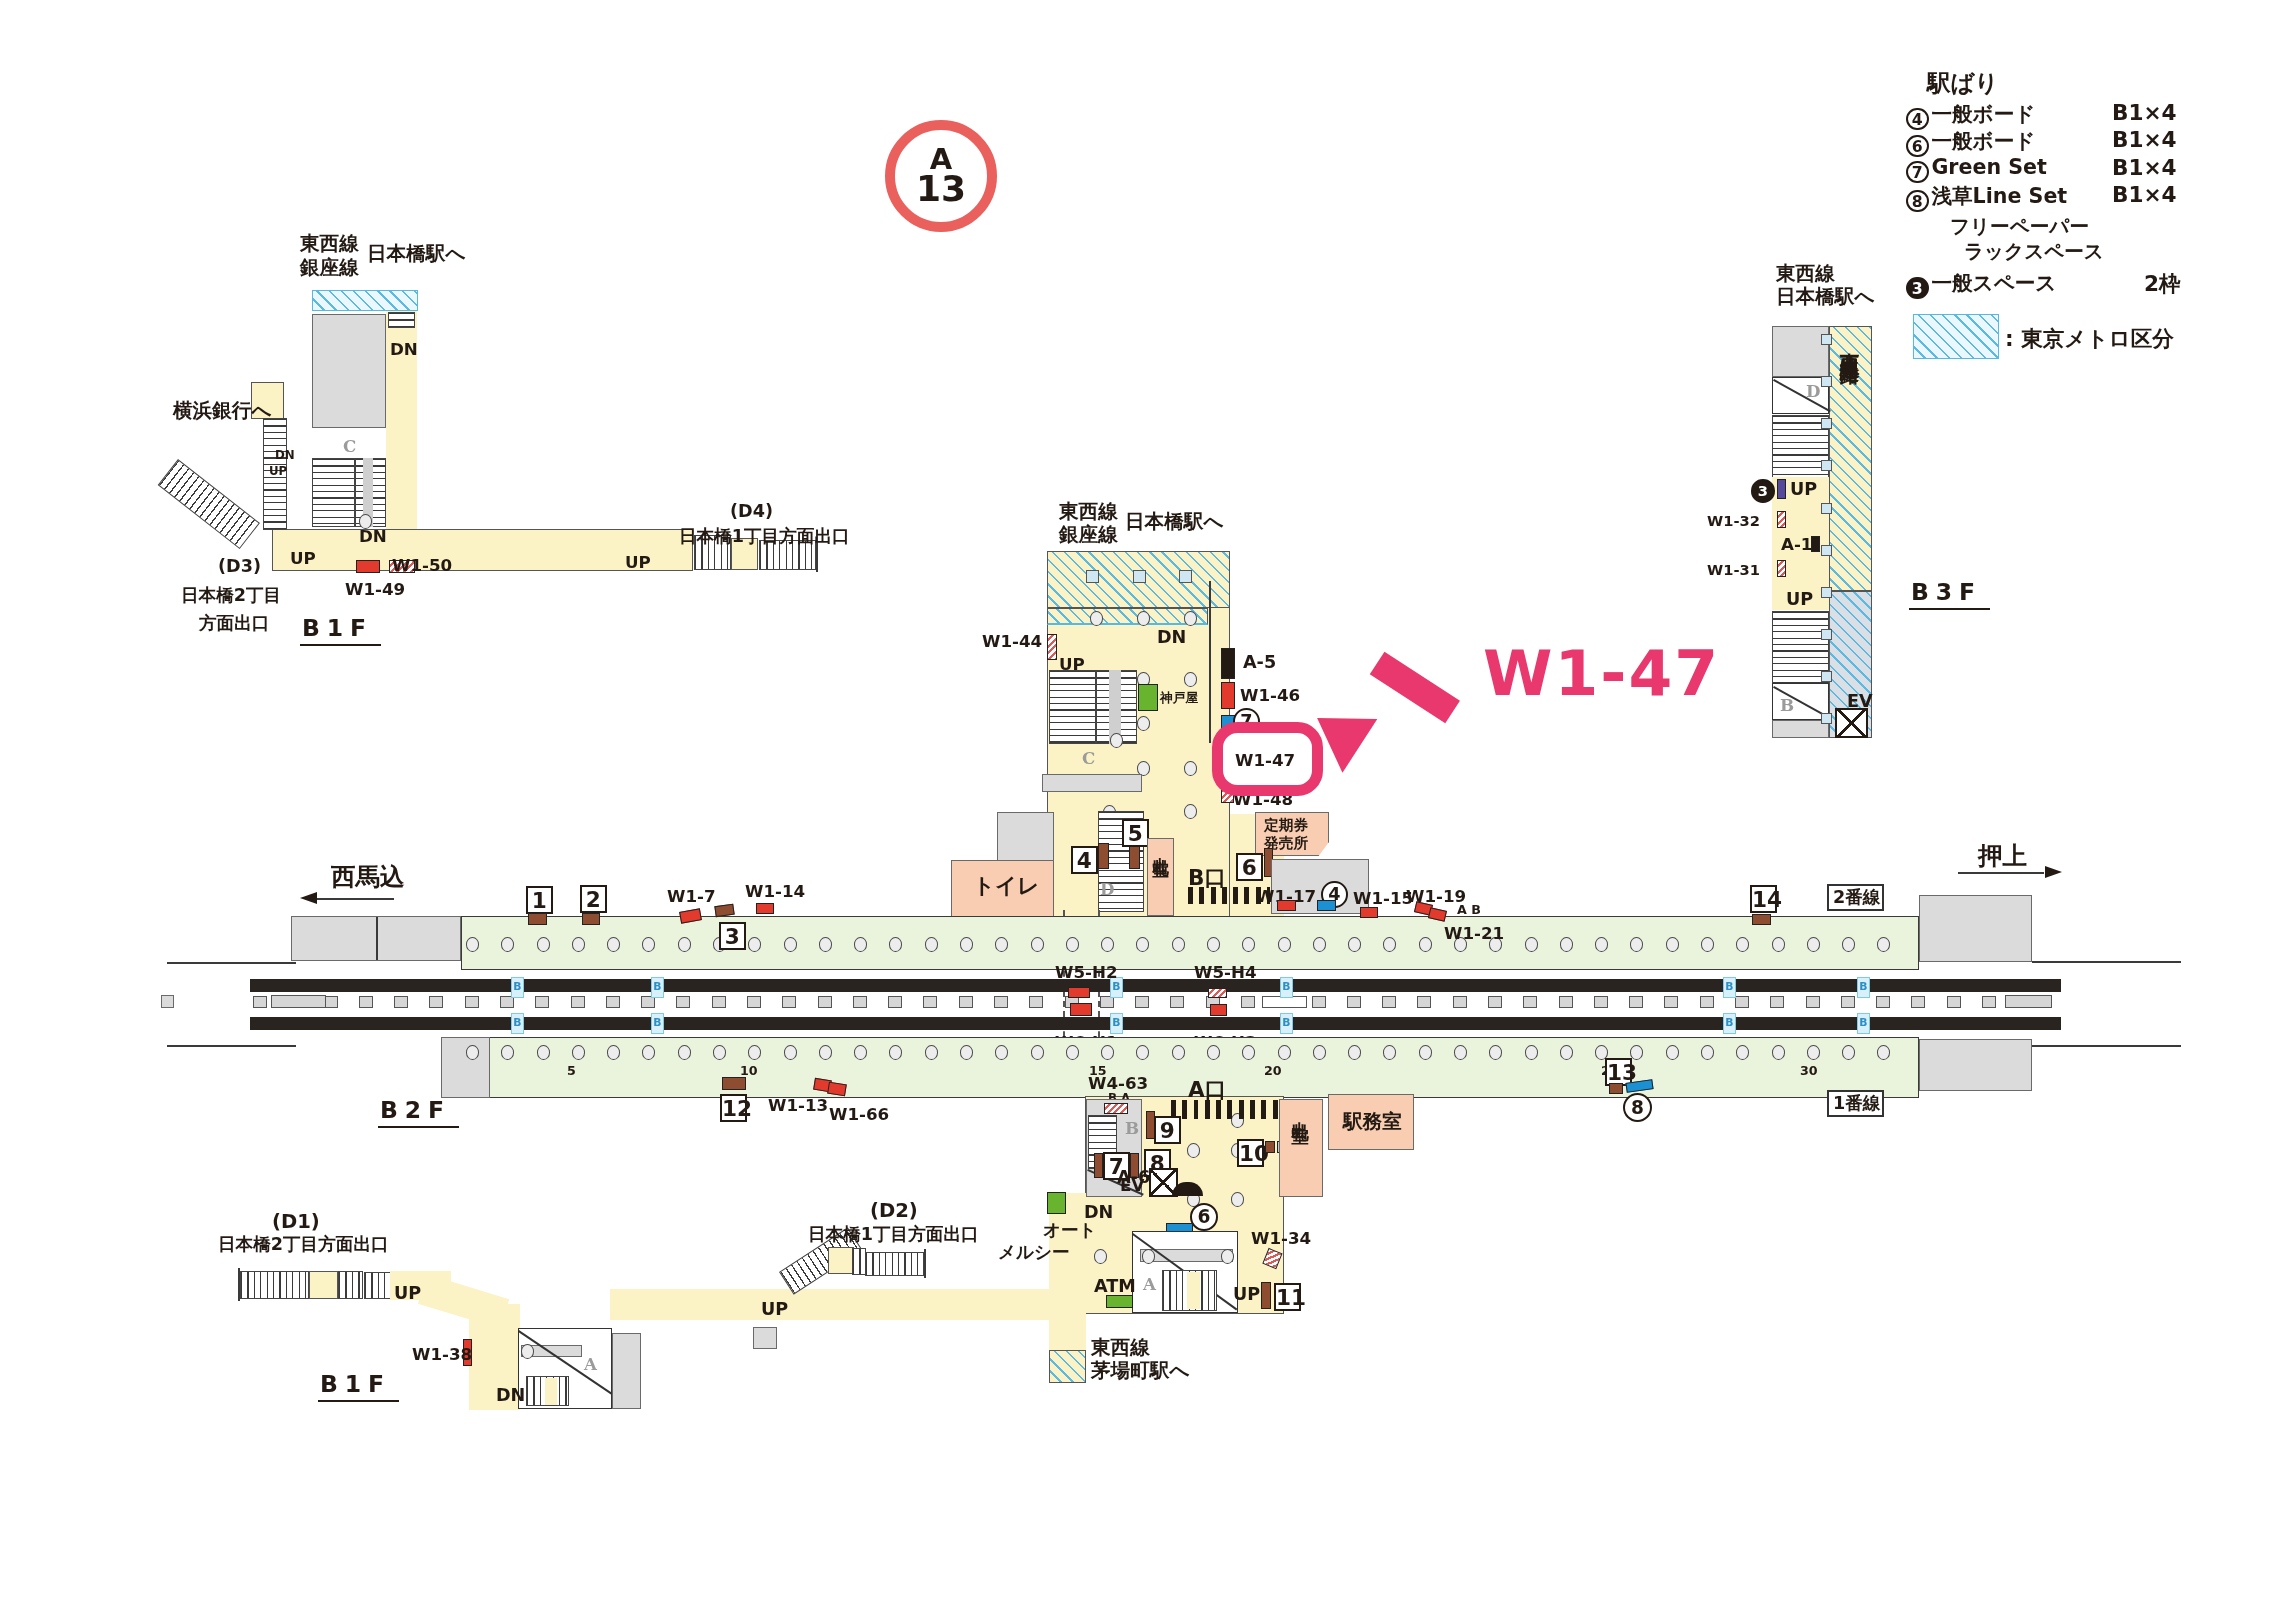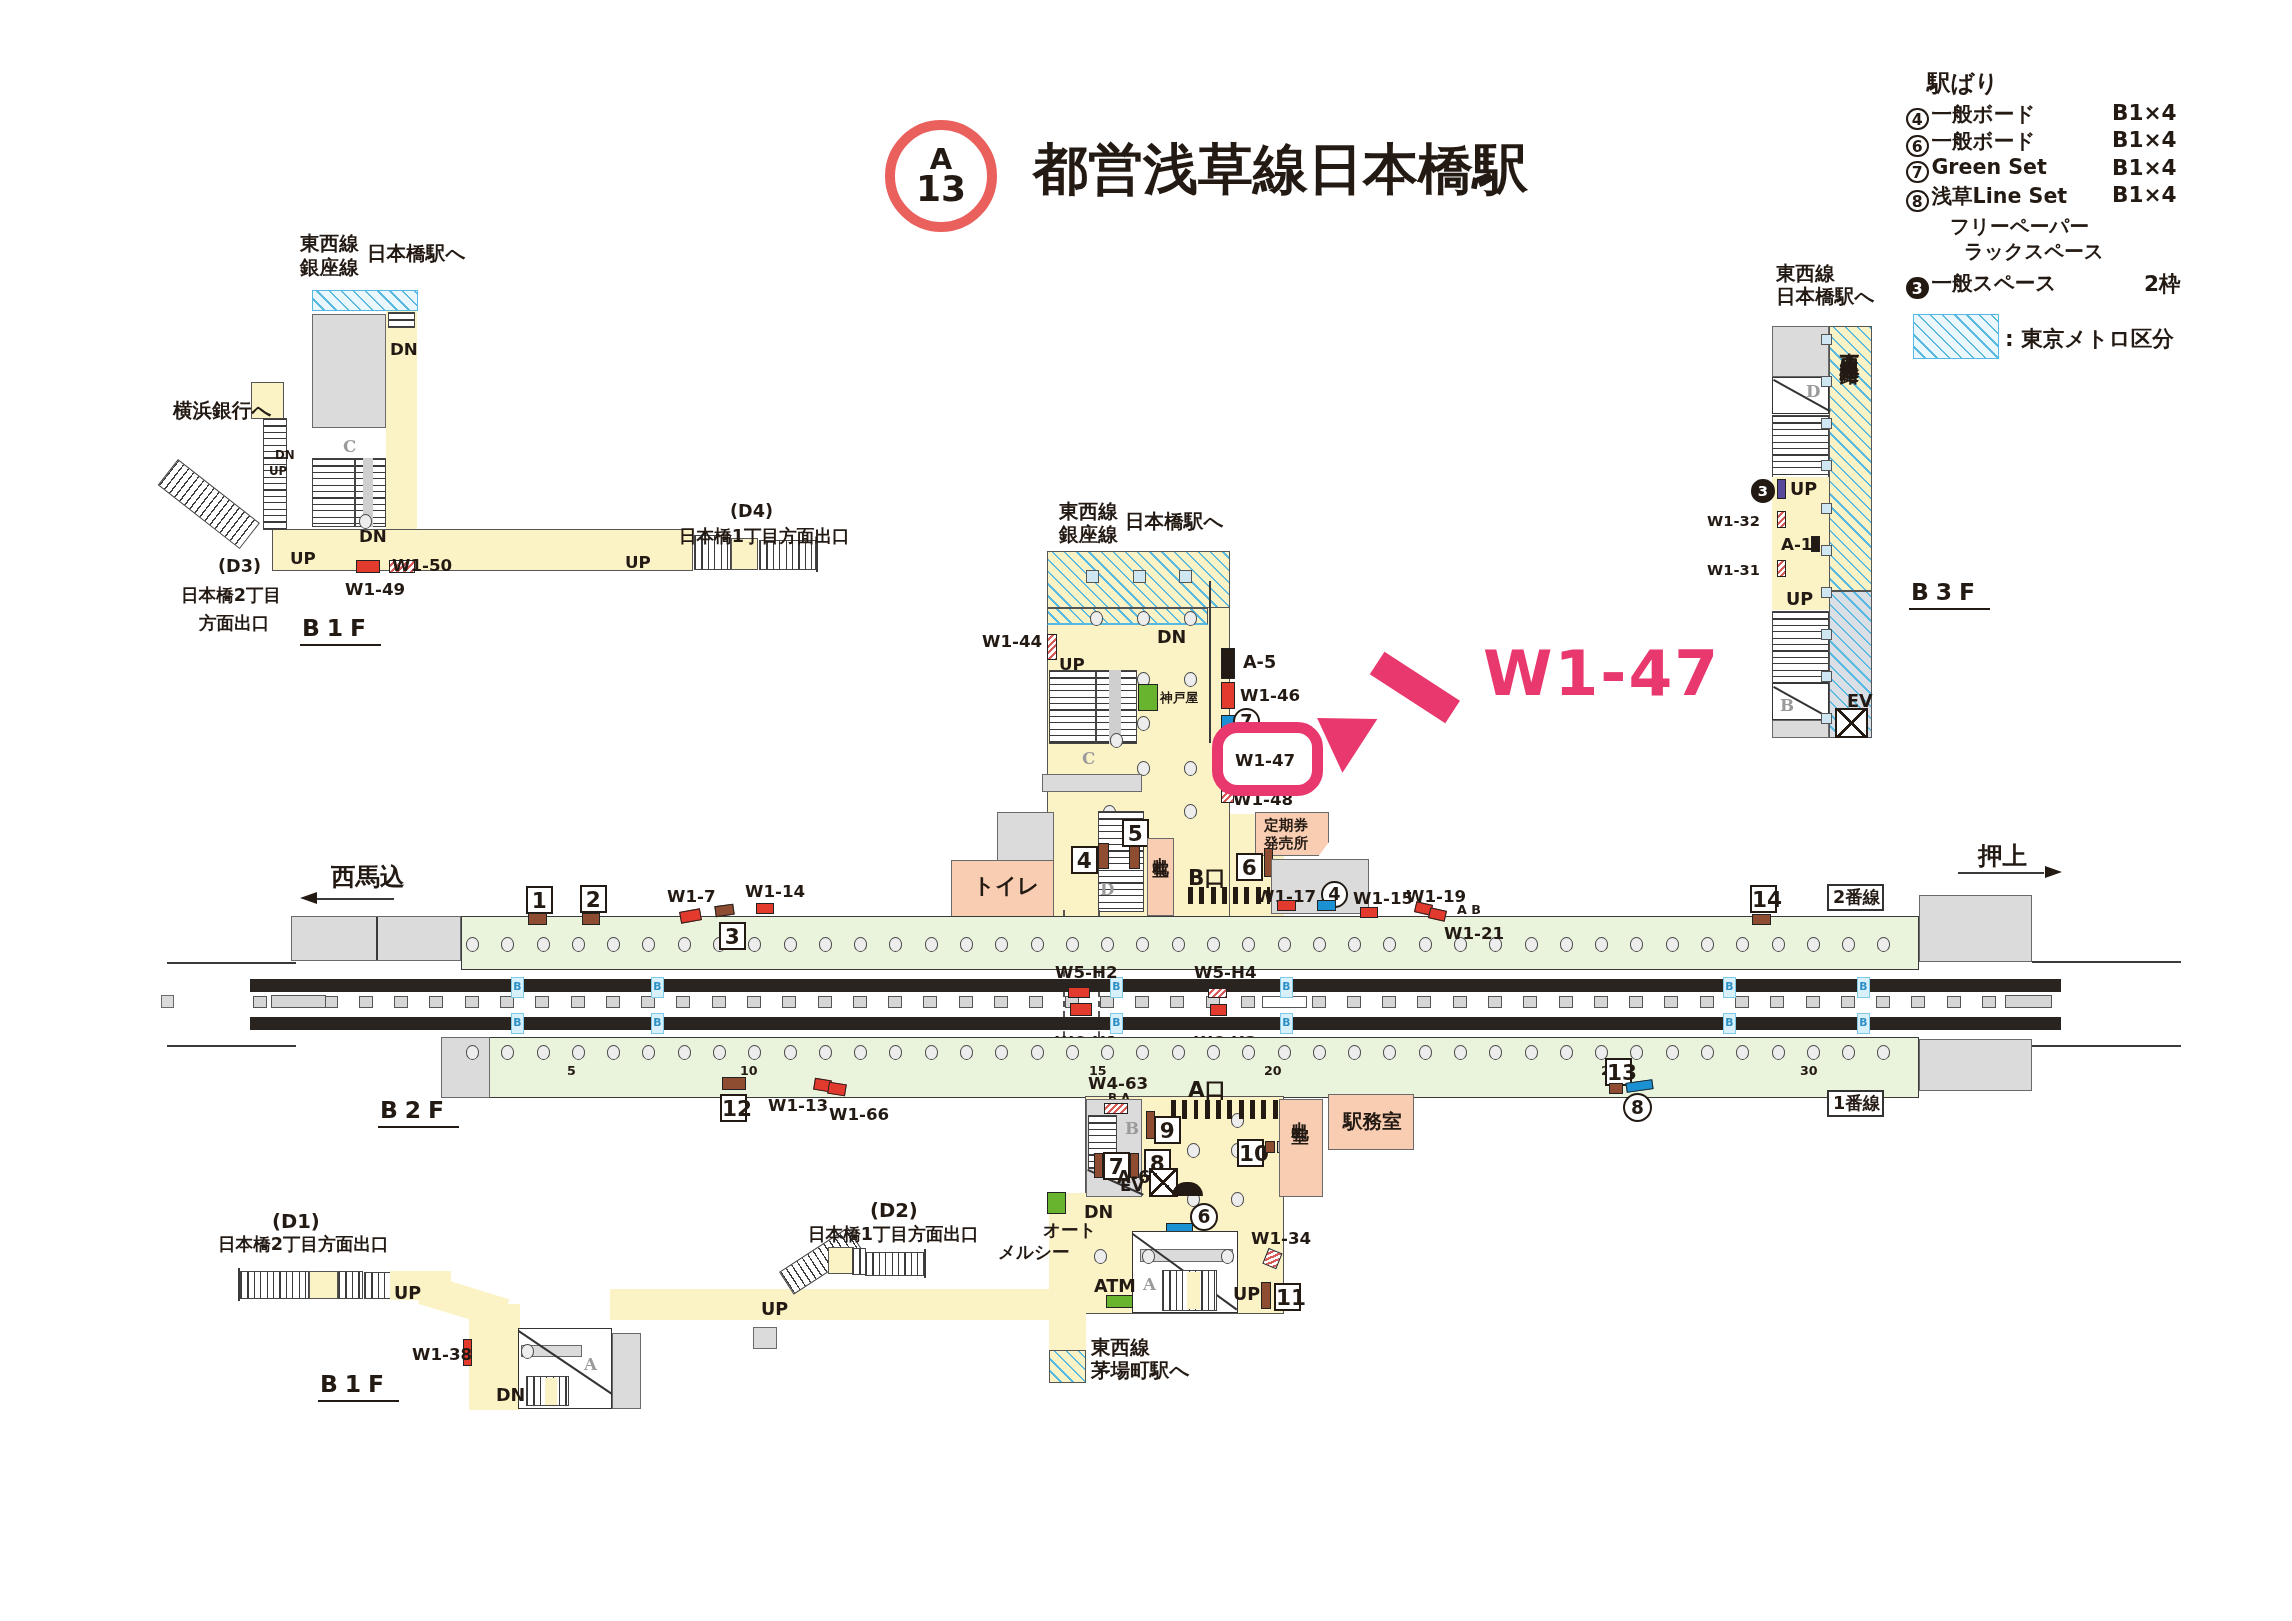--- a/index.html
+++ b/index.html
@@ -64,21 +64,20 @@
 </style>
 </head>
 <body>
 
 <div id="stage">
 
   <div class="badge">
     <div class="bl1">A</div>
     <div class="bl2">13</div>
   </div>
-  <div class="stationtitle">都営浅草線日本橋駅</div>
 
   <div class="lbl" style="left:1927px;top:71px;font-size:23.5px">駅ばり</div>
   <div class="legrow" style="left:1906px;top:100px">
     <span class="lc">4</span><span>一般ボード</span>
     <span class="legval">B1×4</span></div>
   <div class="legrow" style="left:1906px;top:127px">
     <span class="lc">6</span><span>一般ボード</span>
     <span class="legval">B1×4</span></div>
   <div class="legrow" style="left:1906px;top:155px">
     <span class="lc">7</span><span>Green Set</span>

